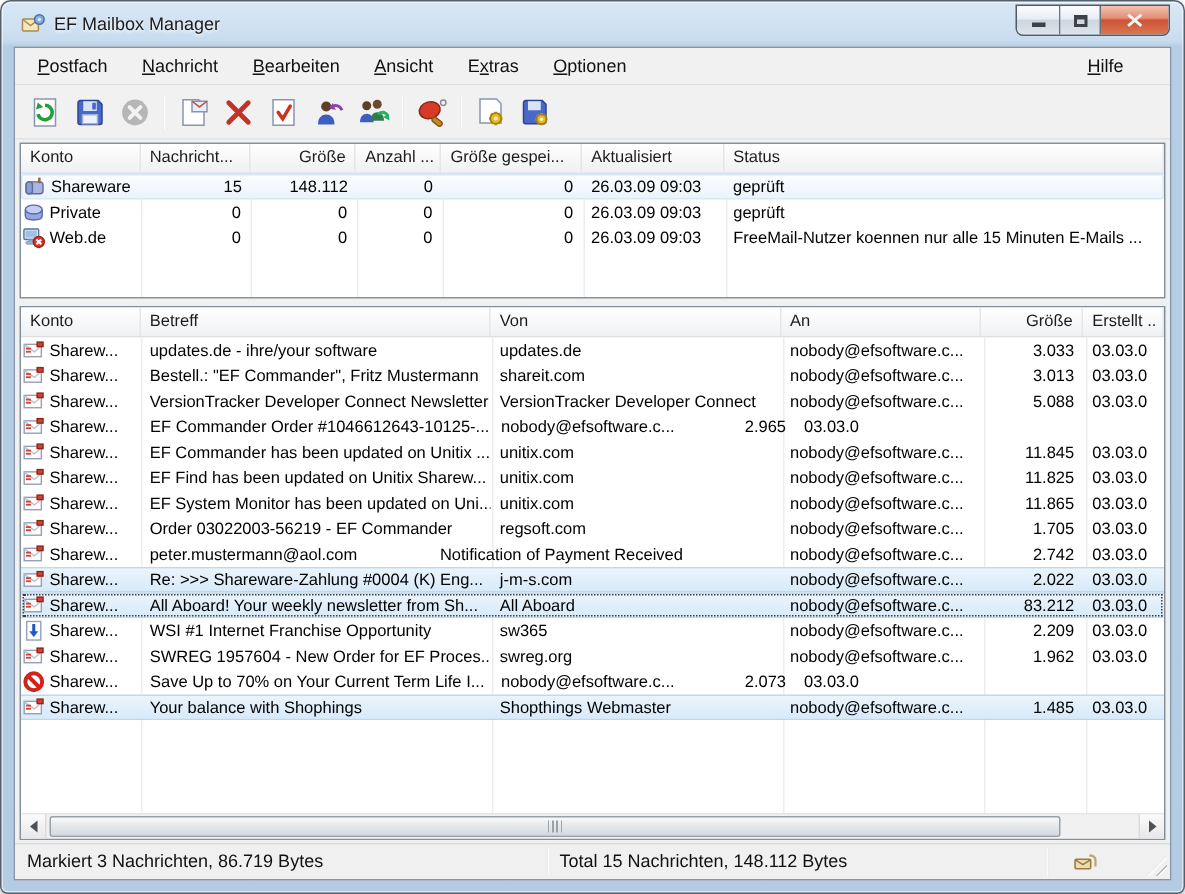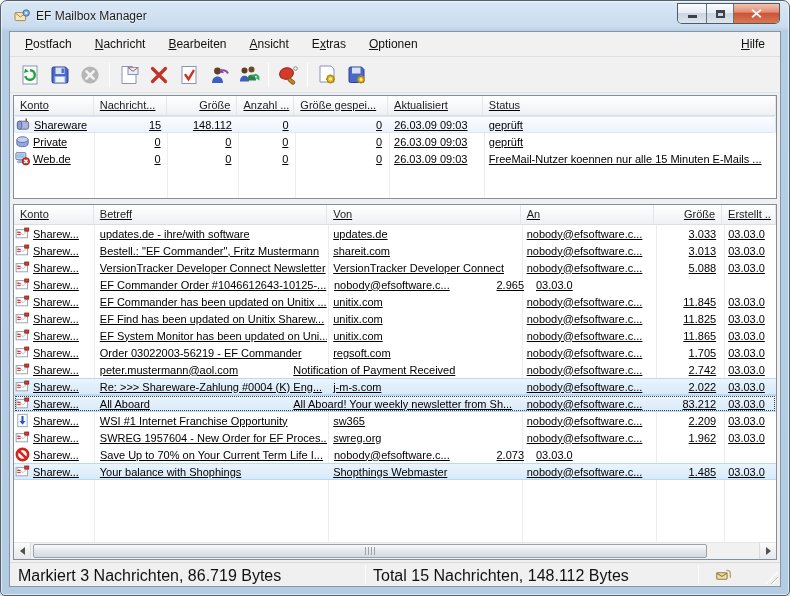--- a/index.html
+++ b/index.html
@@ -25,29 +25,29 @@
   .g-max { width:9px; height:8px; border:2px solid #3c4248; border-top-width:3px; background:transparent; }
   .g-close svg { display:block; }
 
   
   .client { position:absolute; left:8px; top:30px; right:8px; bottom:8px; background:#f0f0f0; border:1px solid #8796a4; display:flex; flex-direction:column; }
 
   .menubar { height:22px; flex:none; display:flex; align-items:center; background:#f1f1f1; border-bottom:1px solid #dfdfdf; font-size:12px; color:#111; padding:12px 8px; }
   .menuleft { display:flex; }
   .menu-item { padding:2px 7px; margin-right:9px; white-space:nowrap; }
   .menu-item .acc { text-decoration:underline; }
-  .menu-help { margin-left:auto; margin-right:0; }
+  .menu-help { margin-left:auto; margin-right:16px; }
 
   .toolbar { height:36px; flex:none; display:flex; align-items:center; background:#f1f1f1; border-bottom:1px solid #e2e2e2; padding:0 5px; }
   .tbtn { width:30px; height:28px; display:flex; align-items:center; justify-content:center; border-radius:3px; }
   .ticon svg { width:22px; height:22px; display:block; }
   .tsep { width:1px; height:24px; background:#c6c6c6; border-right:1px solid #ffffff; margin:0 4px; flex:none; }
 
   .panels { flex:1; padding:2px 3px 0 3px; display:flex; flex-direction:column; min-height:0; }
-  .panel { border:1px solid #828f9c; background:#fff; display:flex; flex-direction:column;text-decoration:underline; }
+  .panel { border:1px solid #828f9c; background:#fff; display:flex; flex-direction:column; }
   .panel.accounts { height:104px; flex:none; }
   .panel.messages { flex:1; min-height:0; }
   .splitter { height:5px; flex:none; }
 
   .thead { height:20px; flex:none; display:flex; background:linear-gradient(#ffffff,#f4f5f7 70%,#eff0f3); border-bottom:1px solid #dcdfe2; font-size:11px; color:#1c1c1c; }
   .th { padding:3px 6px 0 6px; border-right:1px solid #e4e6e8; white-space:nowrap; overflow:hidden; }
   .th.num { text-align:right; }
 
   .tbody { flex:1; min-height:0; position:relative; background-color:#fff; font-size:11px; color:#000; overflow:hidden; }
   .acc-body { background-image:
@@ -82,21 +82,21 @@
   .hscroll { height:17px; flex:none; position:relative; background:#f1f1f1; border-top:1px solid #e6e6e6; }
   .hs-btn { position:absolute; top:0; width:17px; height:16px; display:flex; align-items:center; justify-content:center; background:linear-gradient(#fbfbfb,#e8e8ea); }
   .hs-btn.left { left:0; border-right:1px solid #dcdcdc; }
   .hs-btn.right { right:0; border-left:1px solid #dcdcdc; }
   .arr-l { width:0; height:0; border:4px solid transparent; border-right:5px solid #4d5257; border-left:none; }
   .arr-r { width:0; height:0; border:4px solid transparent; border-left:5px solid #4d5257; border-right:none; }
   .hs-thumb { position:absolute; left:19px; top:1px; width:674px; height:14px; background:linear-gradient(#f9fafb,#e3e6ea 50%,#d6dade); border:1px solid #99a1a8; border-radius:2px; display:flex; align-items:center; justify-content:center; }
   .hs-grip { width:11px; height:8px; background:repeating-linear-gradient(90deg,#9aa2aa 0 1px,transparent 1px 3px); }
 
   
-  .statusbar { height:24px; flex:none; margin-top:2px; background:#f0f0f0; border-top:1px solid #d9d9d9; position:relative; font-size:16px; color:#111; }
+  .statusbar { height:24px; flex:none; margin-top:2px; background:#f0f0f0; border-top:1px solid #d9d9d9; position:relative; font-size:12px; color:#111; }
   .sb-left { position:absolute; left:8px; top:4px; }
   .sb-right { position:absolute; left:363px; top:4px; }
   .sb-div { position:absolute; top:2px; bottom:2px; width:1px; background:#c9c9c9; border-right:1px solid #fbfbfb; }
   .sb-div.d1 { left:355px; }
   .sb-div.d2 { left:688px; }
   .sb-icon { position:absolute; right:48px; top:3px; width:17px; height:17px; }
   .sb-icon svg { width:17px; height:17px; }
   .sb-grip { position:absolute; right:2px; bottom:2px; width:13px; height:13px;
     background:repeating-linear-gradient(135deg,transparent 0 3px,#b9b9b9 3px 4px,#fdfdfd 4px 5px);
     clip-path:polygon(100% 0,100% 100%,0 100%); }
@@ -343,21 +343,21 @@
                   <svg viewBox="0 0 16 16">
                     <rect x="1.2" y="3.8" width="12.2" height="8.8" fill="#fdfdfd" stroke="#95a0b6"></rect>
                     <path d="M1.2 4.2l7.3 5 5-4.4" fill="none" stroke="#b9c1d2"></path>
                     <rect x="2.4" y="6.2" width="3.6" height="1.3" fill="#d6402e"></rect>
                     <rect x="2.4" y="8.4" width="3.6" height="1.3" fill="#d6402e"></rect>
                     <rect x="10.4" y="2.2" width="4.2" height="3.2" fill="#d6402e" stroke="#8e2418"></rect>
                   </svg>
                 </span>
                 <span class="ct">Sharew...</span>
               </div>
-              <div class="c msg-c1">updates.de - ihre/with software</div>
+              <div class="c msg-c1">updates.de - ihre/your software</div>
               <div class="c msg-c2">updates.de</div>
               <div class="c msg-c3">nobody@efsoftware.c...</div>
               <div class="c msg-c4 num">3.033</div>
               <div class="c msg-c5">03.03.0</div>
             </div>
             <div class="row">
               <div class="c msg-c0 iconcell">
                 <span class="rowicon">
                   <svg viewBox="0 0 16 16">
                     <rect x="1.2" y="3.8" width="12.2" height="8.8" fill="#fdfdfd" stroke="#95a0b6"></rect>
@@ -532,22 +532,22 @@
                   <svg viewBox="0 0 16 16">
                     <rect x="1.2" y="3.8" width="12.2" height="8.8" fill="#fdfdfd" stroke="#95a0b6"></rect>
                     <path d="M1.2 4.2l7.3 5 5-4.4" fill="none" stroke="#b9c1d2"></path>
                     <rect x="2.4" y="6.2" width="3.6" height="1.3" fill="#d6402e"></rect>
                     <rect x="2.4" y="8.4" width="3.6" height="1.3" fill="#d6402e"></rect>
                     <rect x="10.4" y="2.2" width="4.2" height="3.2" fill="#d6402e" stroke="#8e2418"></rect>
                   </svg>
                 </span>
                 <span class="ct">Sharew...</span>
               </div>
+              <div class="c msg-c1">All Aboard!  Your weekly newsletter from Sh...</div>
               <div class="c msg-c2">All Aboard</div>
-              <div class="c msg-c1">All Aboard!  Your weekly newsletter from Sh...</div>
               <div class="c msg-c3">nobody@efsoftware.c...</div>
               <div class="c msg-c4 num">83.212</div>
               <div class="c msg-c5">03.03.0</div>
             </div>
             <div class="row">
               <div class="c msg-c0 iconcell">
                 <span class="rowicon">
                   <svg viewBox="0 0 16 16">
                     <rect x="3" y="1.4" width="10" height="13.2" fill="#fff" stroke="#95a0b6"></rect>
                     <path d="M8 3.2v6.6" stroke="#2457c5" stroke-width="2.2"></path>

